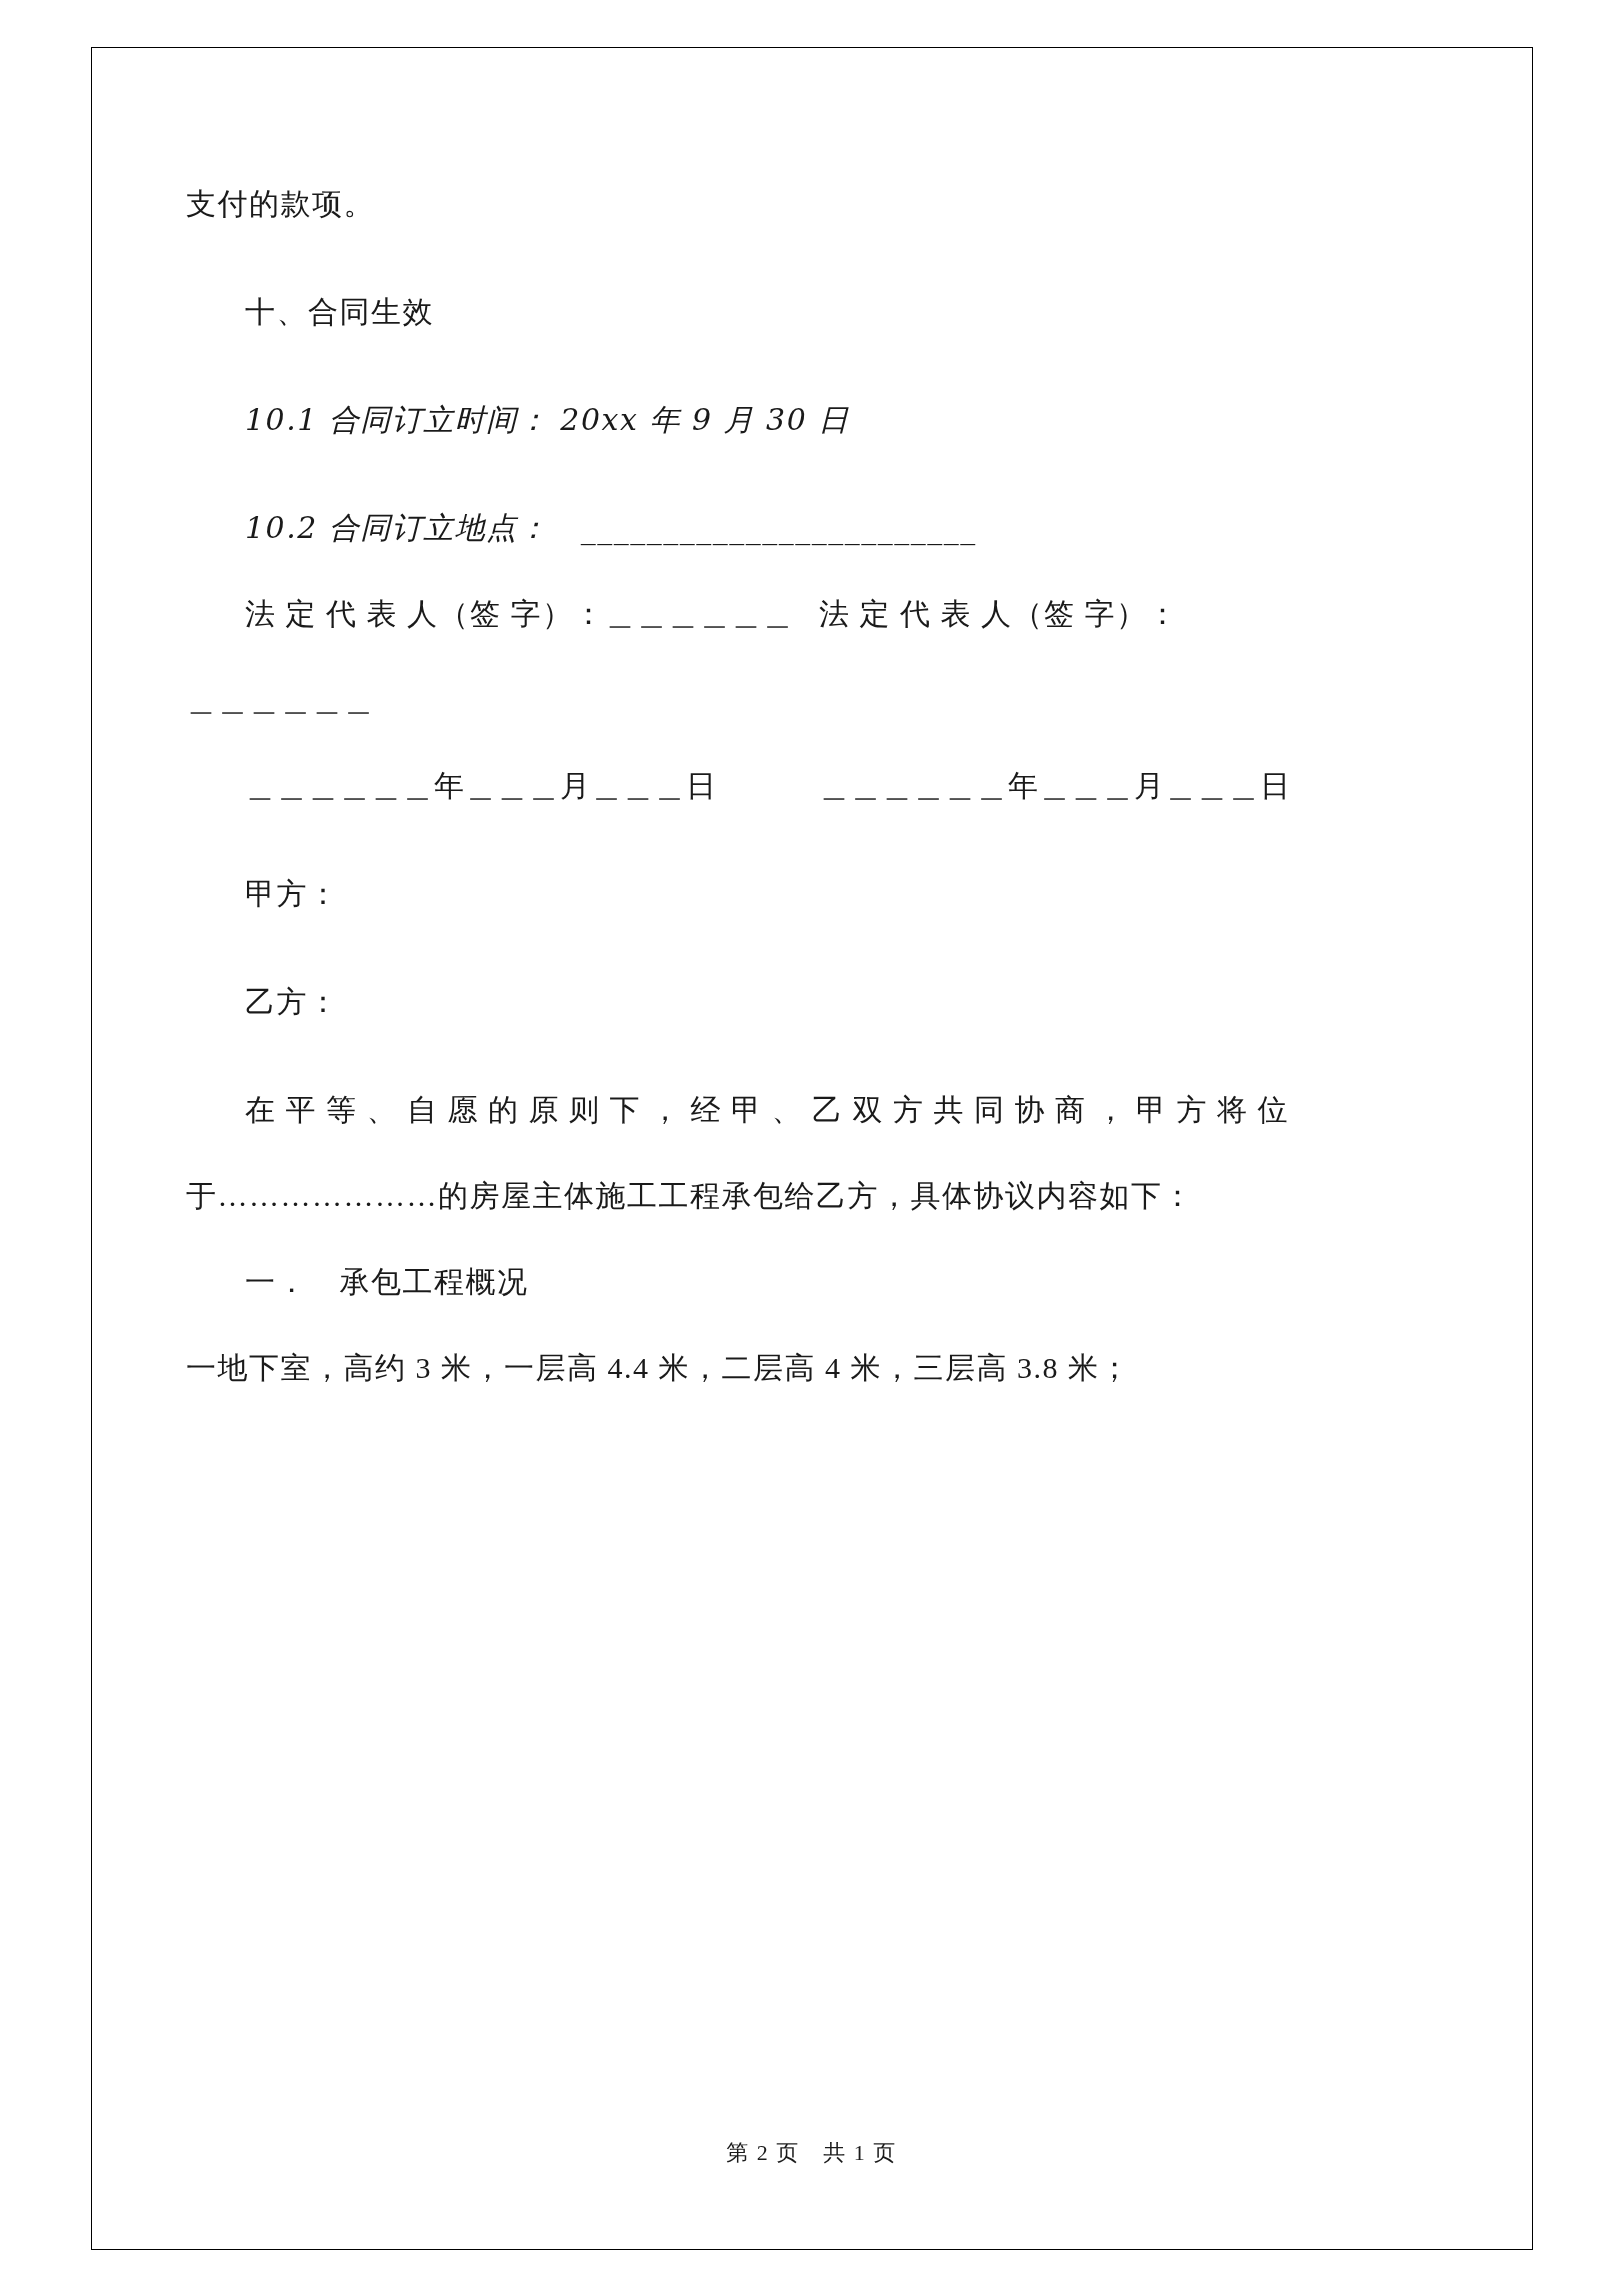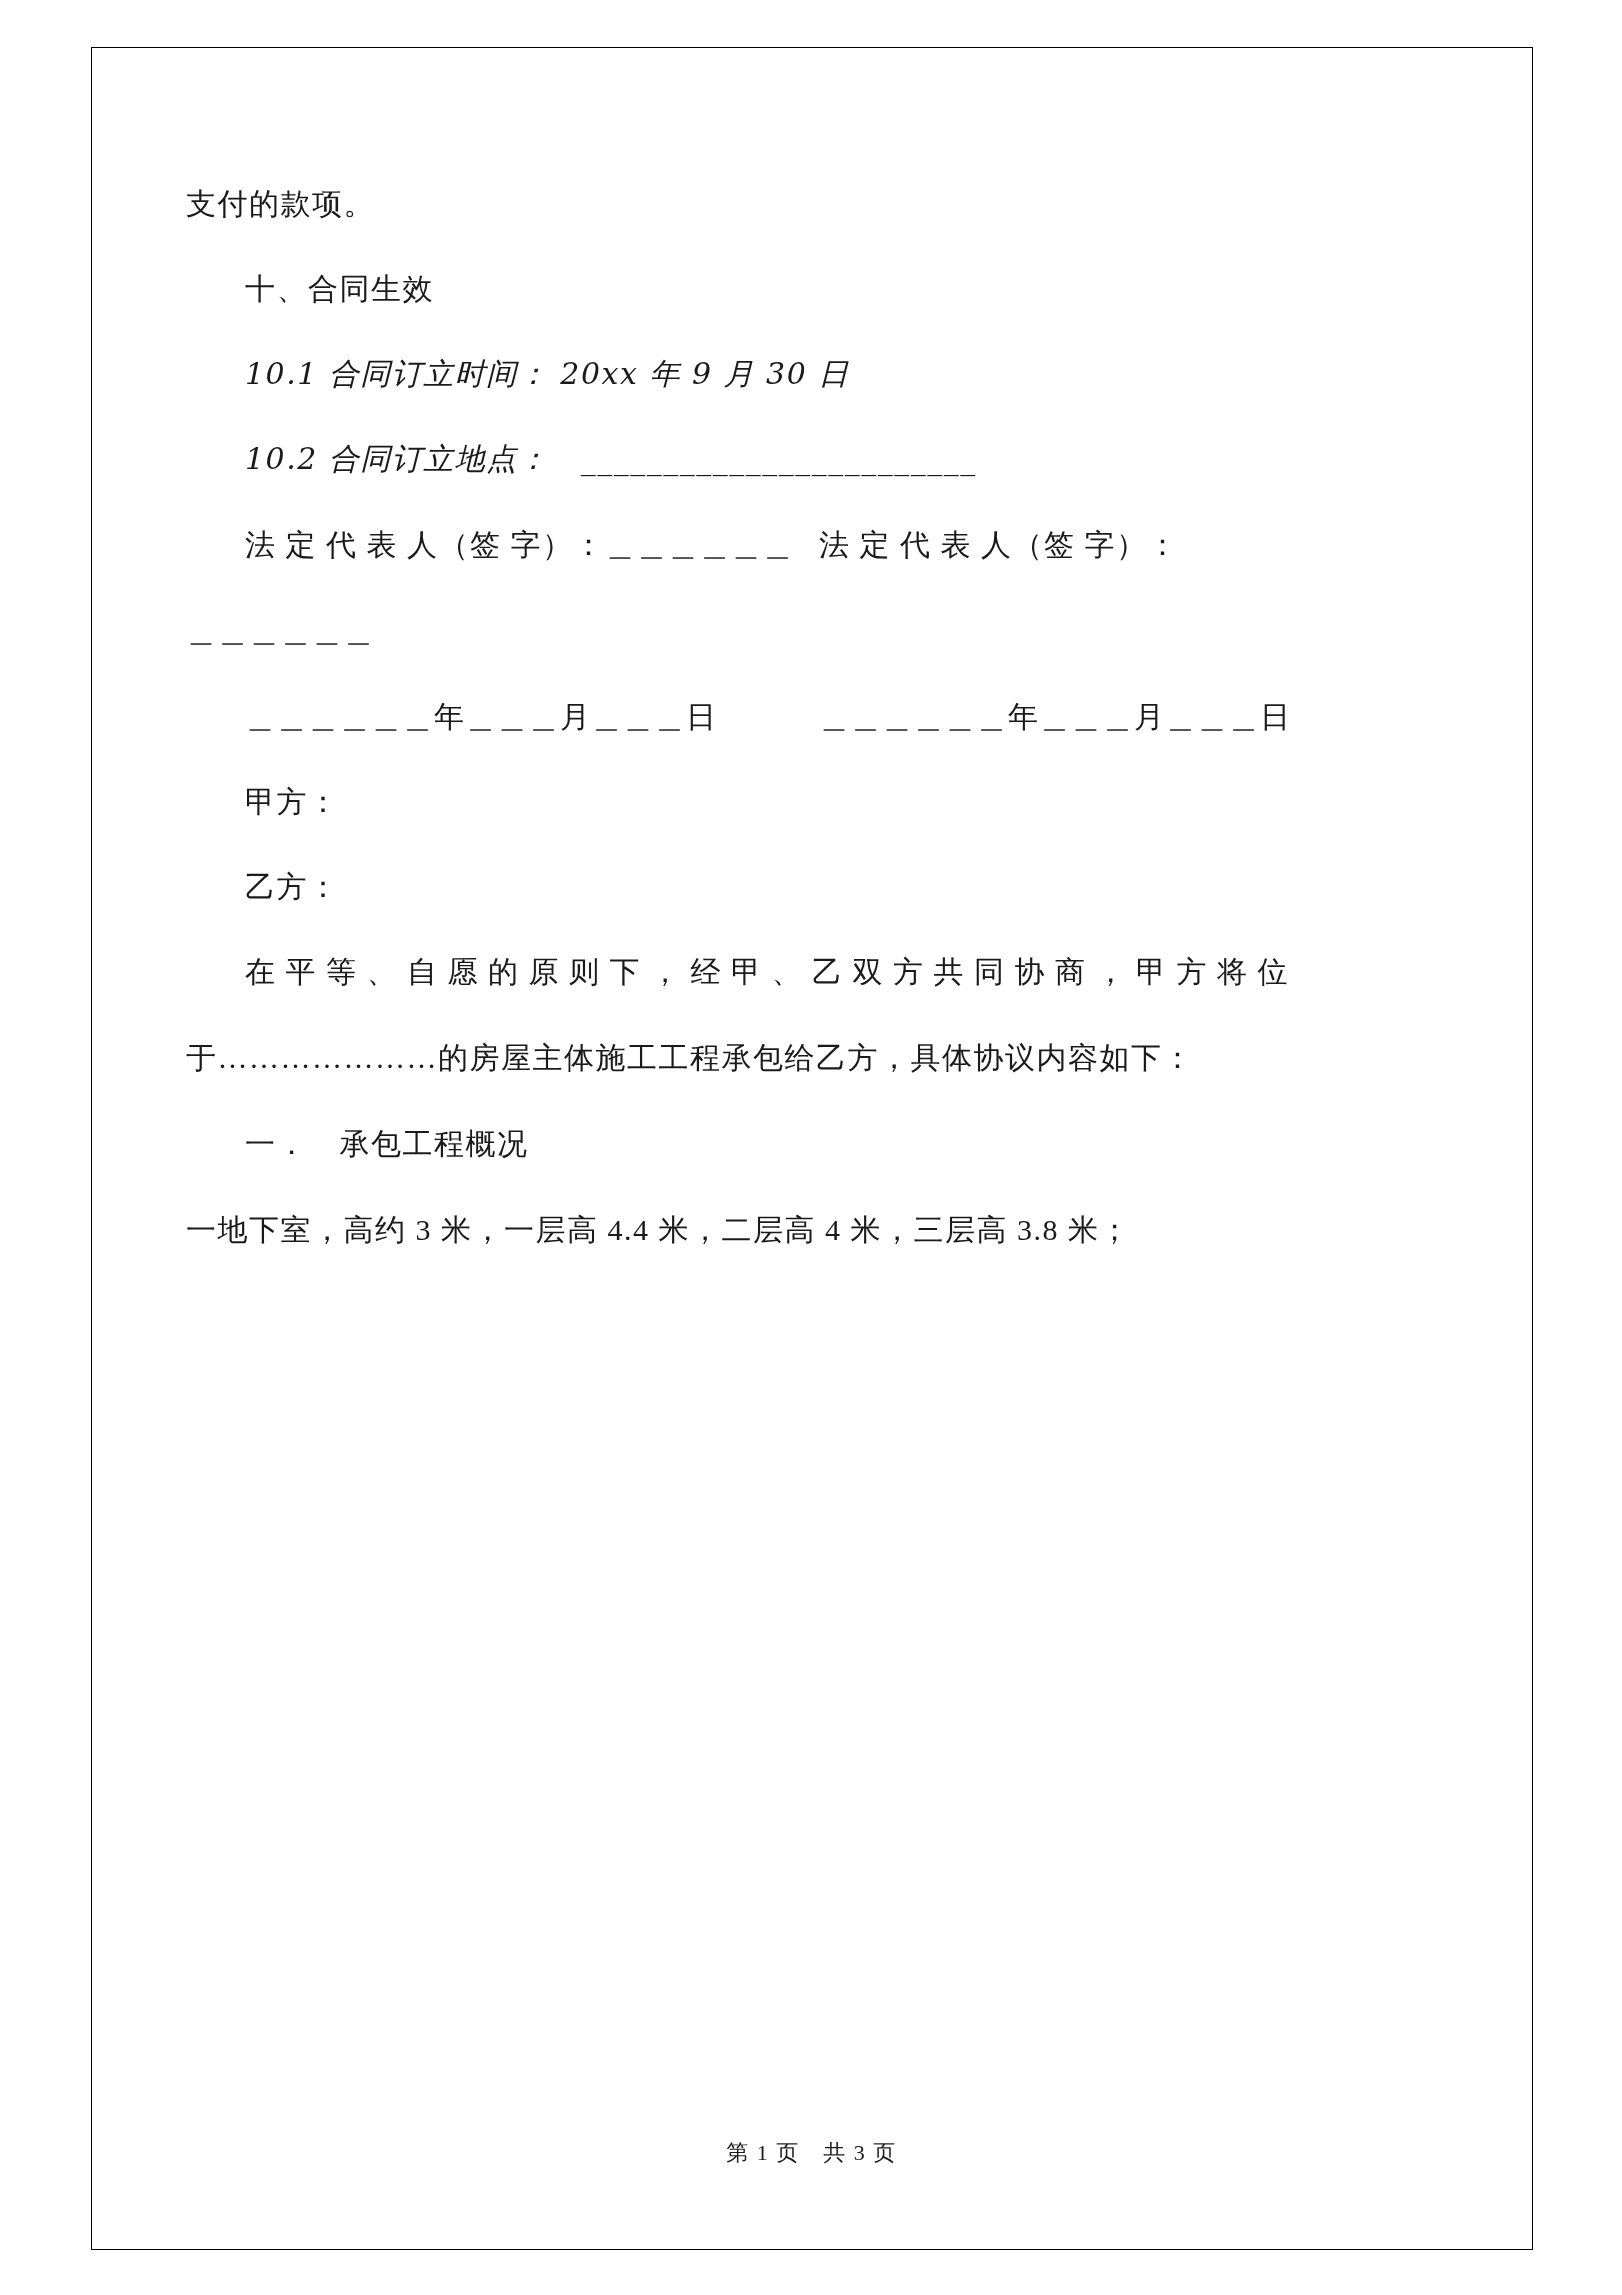--- a/index.html
+++ b/index.html
@@ -39,21 +39,21 @@
   }
   .line {
     font-size: 30px;
     line-height: 1.0;
     letter-spacing: 1.5px;
     white-space: pre-wrap;
     color: #1a1a1a;
   }
   .sp0  { margin-top: 0;     }
   .gap-a { margin-top: 53px; }
-  .gap-b { margin-top: 55px; }
+  .gap-b { margin-top: 78px; }
   .gap-c { margin-top: 56px; font-family: Liberation Serif, serif; }
   .indent { padding-left: 59px; }
   .mono-ish {
     font-family: "DejaVu Serif", "Liberation Serif", serif;
     font-style: italic;
   }
   .two-col {
     display: flex;
   }
   .two-col .col-left {
@@ -109,15 +109,15 @@
 
     <div class="line gap-c">于…………………的房屋主体施工工程承包给乙方，具体协议内容如下：</div>
 
     <div class="line gap-c indent">一．　承包工程概况</div>
 
 
     <div class="line gap-c">一地下室，高约 3 米，一层高 4.4 米，二层高 4 米，三层高 3.8 米；</div>
 
   </div>
 
-  <div class="footer">第 1 页　共 3 页</div>
+  <div class="footer">第 2 页　共 1 页</div>
 </div>
 
 
 </body></html>

